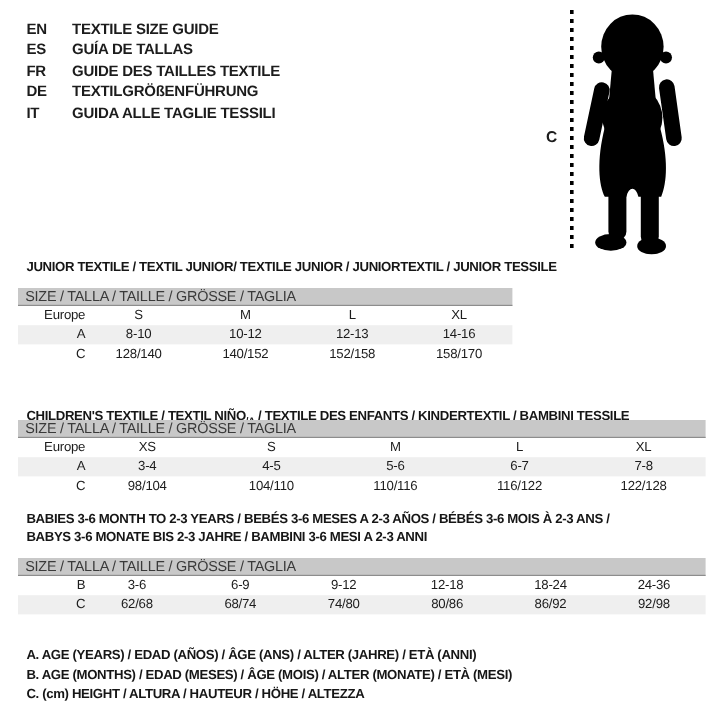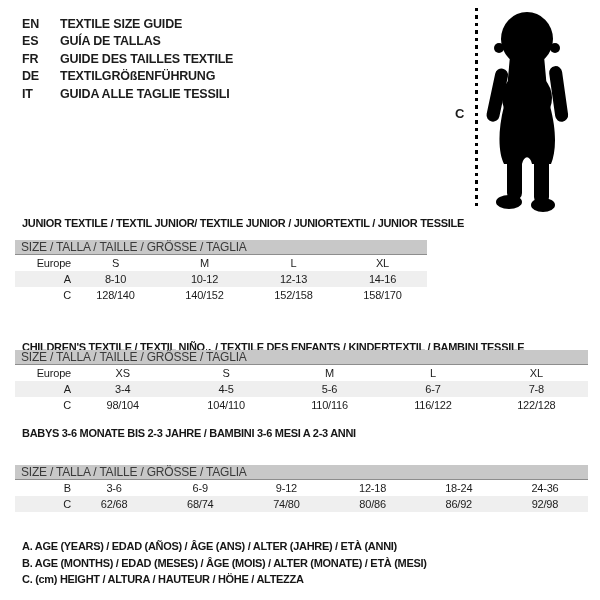--- a/index.html
+++ b/index.html
@@ -148,20 +148,21 @@
       <div class="tlabel">C</div>
       <div class="tcell">98/104</div>
       <div class="tcell">104/110</div>
       <div class="tcell">110/116</div>
       <div class="tcell">116/122</div>
       <div class="tcell">122/128</div>
     </div>
   </div>
 
   <div class="section-title title-babies">
+    <div>BABIES 3-6 MONTH TO 2-3 YEARS / BEBÉS 3-6 MESES A 2-3 AÑOS / BÉBÉS 3-6 MOIS À 2-3 ANS /</div>
     <div>BABYS 3-6 MONATE BIS 2-3 JAHRE / BAMBINI 3-6 MESI A 2-3 ANNI</div>
   </div>
   <div class="size-table tbl-babies">
     <div class="size-bar">SIZE / TALLA / TAILLE / GRÖSSE / TAGLIA</div>
     <div class="trow">
       <div class="tlabel">B</div>
       <div class="tcell">3-6</div>
       <div class="tcell">6-9</div>
       <div class="tcell">9-12</div>
       <div class="tcell">12-18</div>

